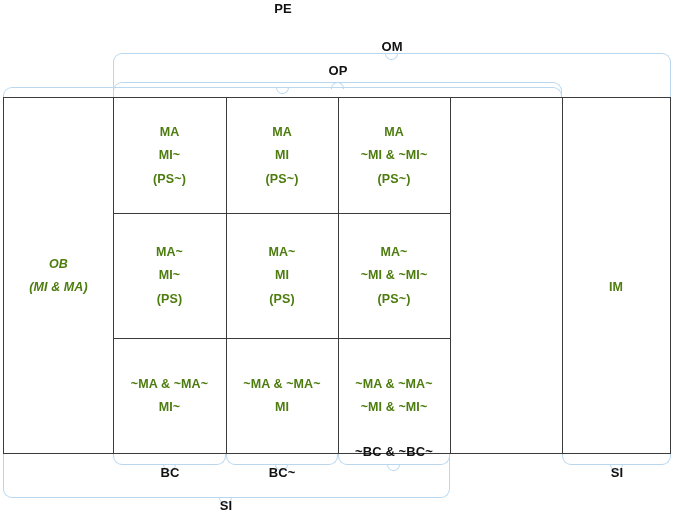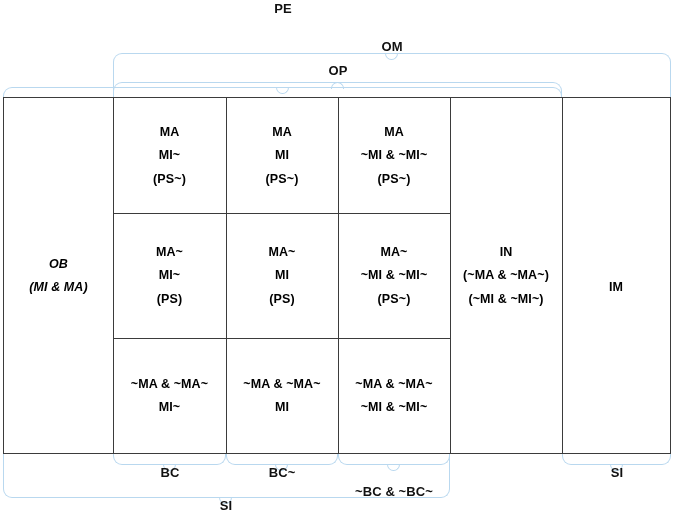--- a/index.html
+++ b/index.html
@@ -88,21 +88,21 @@
   .cell {
     position: absolute;
     box-sizing: border-box;
     display: flex;
     flex-direction: column;
     align-items: center;
     justify-content: center;
     text-align: left;
     font-size: 12.5px;
     font-weight: bold;
-    color: #000000;
+    color: #4d7c0f;
     letter-spacing: 0.1px;
   }
   .cell .ln {
     line-height: 1.0;
     padding: 5.5px 2px;
     white-space: nowrap;
   }
 </style>
 </head>
 <body>
@@ -175,42 +175,37 @@
     </div>
     <div class="cell" style="left:222px; top:240px; width:112px; height:115px;">
       <div class="ln">~MA &amp; ~MA~</div>
       <div class="ln">MI</div>
     </div>
     <div class="cell" style="left:334px; top:240px; width:112px; height:115px;">
       <div class="ln">~MA &amp; ~MA~</div>
       <div class="ln">~MI &amp; ~MI~</div>
     </div>
 
-    <div class="cell" style="left:446px; top:0px; width:112px; height:355px;">
-      <div class="ln">IN</div>
-      <div class="ln">(~MA &amp; ~MA~)</div>
-      <div class="ln">(~MI &amp; ~MI~)</div>
-    </div>
 
     <div class="cell" style="left:558px; top:12px; width:108px; height:355px;">
       <div class="ln">IM</div>
     </div>
   </div>
 
   <div class="brace brace-bottom" style="left:113px; top:454px; width:113px; height:11px;"></div>
   <div class="brace-nub nub-down" style="left:163px; top:464px;"></div>
   <div class="brace-label" style="left:170px; top:465px;">BC</div>
 
   <div class="brace brace-bottom" style="left:226px; top:454px; width:112px; height:11px;"></div>
   <div class="brace-nub nub-down" style="left:275px; top:464px;"></div>
   <div class="brace-label" style="left:282px; top:465px;">BC~</div>
 
   <div class="brace brace-bottom" style="left:338px; top:454px; width:112px; height:11px;"></div>
   <div class="brace-nub nub-down" style="left:387px; top:464px;"></div>
-  <div class="brace-label" style="left:394px; top:444px;margin-top:40px;">~BC &amp; ~BC~</div>
+  <div class="brace-label" style="left:394px; top:444px;">~BC &amp; ~BC~</div>
 
   <div class="brace brace-bottom" style="left:562px; top:454px; width:109px; height:11px;"></div>
   <div class="brace-nub nub-down" style="left:610px; top:464px;"></div>
   <div class="brace-label" style="left:617px; top:465px;">SI</div>
 
   <div class="brace brace-bottom" style="left:3px; top:454px; width:447px; height:44px;"></div>
   <div class="brace-nub nub-down" style="left:219px; top:497px;"></div>
   <div class="brace-label" style="left:226px; top:498px;">SI</div>
 
 </div>

